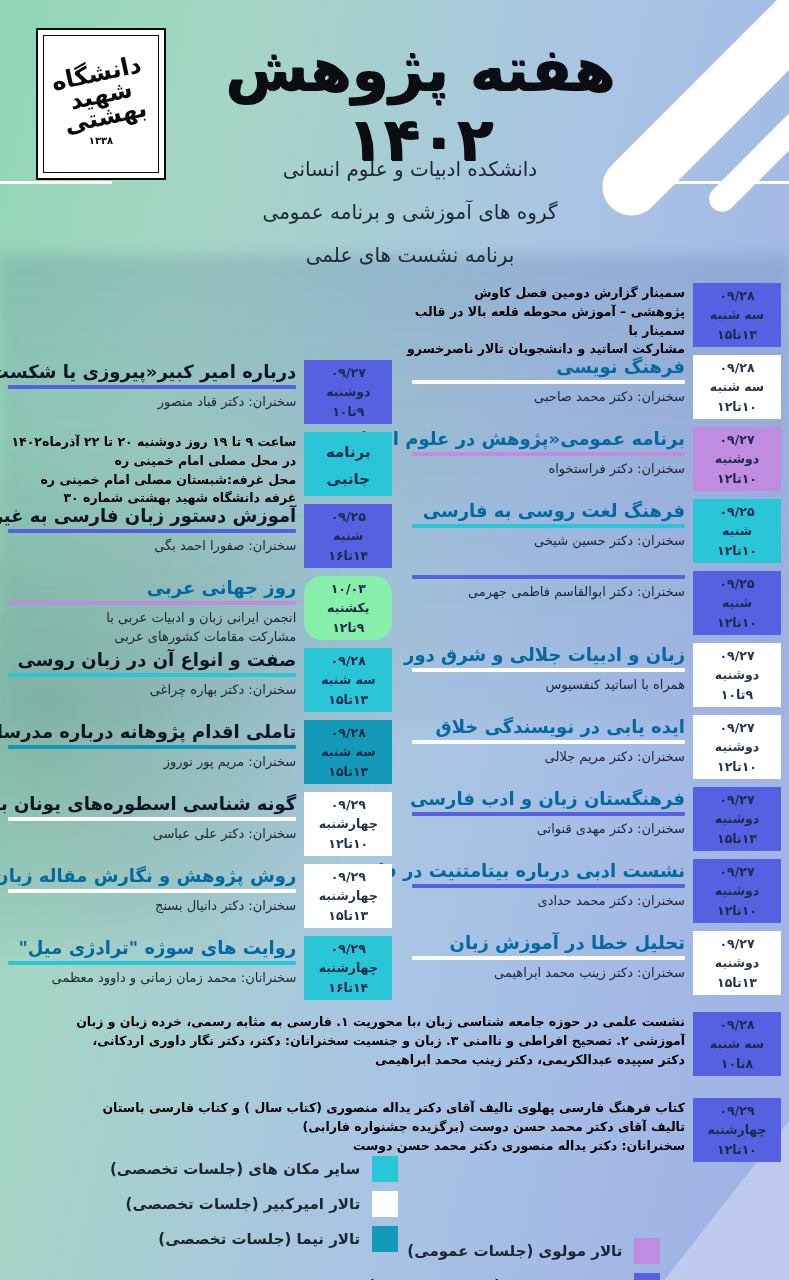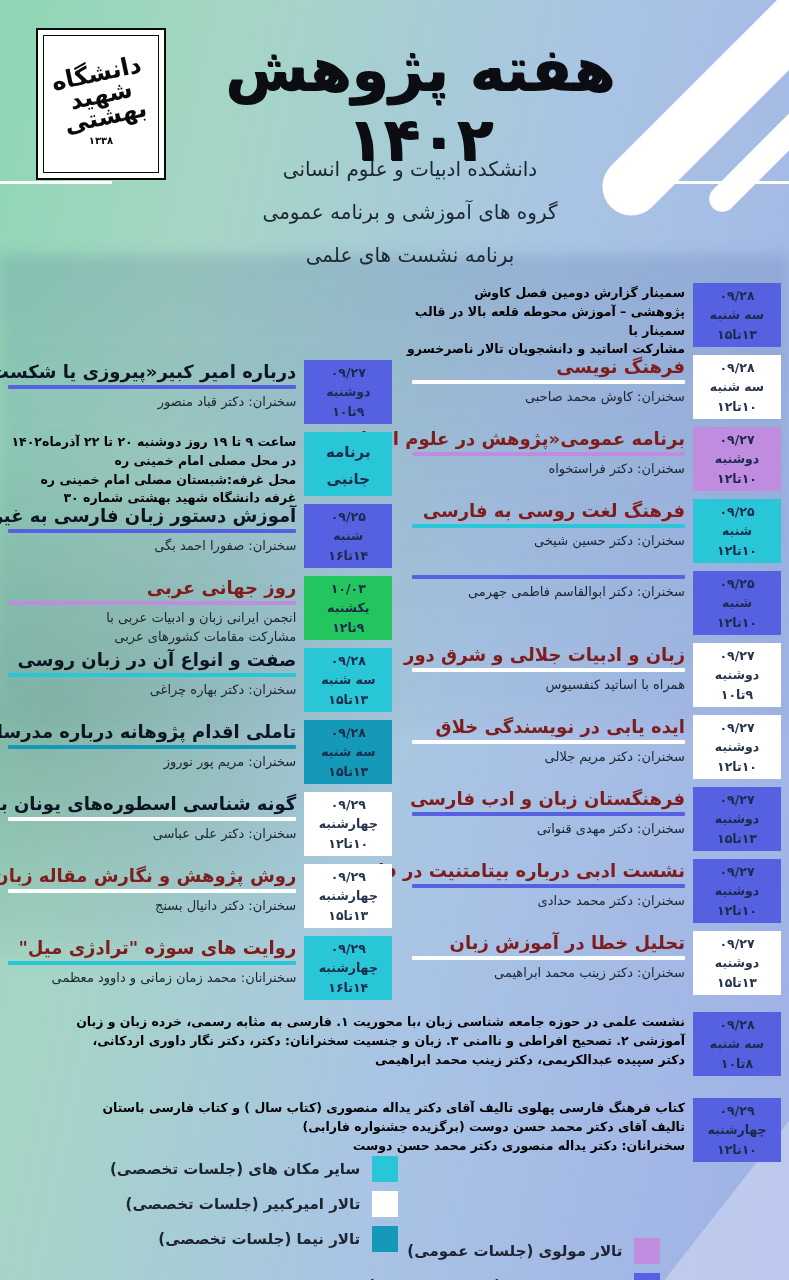--- a/index.html
+++ b/index.html
@@ -48,21 +48,21 @@
   .col { display:flex; flex-direction:column; }
   .col-right { width:49%; }
   .col-left  { width:51%; margin-top:77px; }
 
   .session { display:flex; height:72px; align-items:flex-start; }
   .badge { width:88px; min-height:62px; flex:0 0 88px; text-align:center;
     font-size:12.5px; line-height:1.55; font-weight:bold; color:#1b2a4a; padding:3px 2px; }
   .badge.is-white { color:#27344e; }
   .badge-label { font-size:15px; line-height:1.8; padding-top:4px; }
   .body { flex:1; padding:1px 8px 0 6px; min-width:0; }
-  .title { font-size:18px; font-weight:600; color:#7f1d1d; white-space:nowrap; }
+  .title { font-size:18px; font-weight:600; color:#0369a1; white-space:nowrap; }
   .session.bold .title { font-weight:900; color:#0d1524; }
   .rule { height:4px; width:98%; margin:3px 0 4px; border-radius:1px; }
   .speaker { font-size:13px; color:#1d2430; line-height:1.45; }
   .note { font-size:12.5px; font-weight:bold; color:#000000; line-height:1.5; }
 
   
   .bottom-rows { position:absolute; top:1012px; left:0; width:100%; padding:0 8px 0 10px;
     display:flex; flex-direction:column; gap:14px; }
 
   
@@ -120,21 +120,21 @@
     <div class="badge is-white" style="background: rgb(255, 255, 255);">
       <div>۰۹/۲۸</div>
       <div>سه شنبه</div>
       <div>۱۰تا۱۲</div>
 
     </div>
     <div class="body">
       <div class="title">فرهنگ نویسی</div>
       <div class="rule is-white" style="background: rgb(255, 255, 255);"></div>
       <div class="speaker">
-            <div>سخنران: کاوش محمد صاحبی</div>
+            <div>سخنران: دکتر محمد صاحبی</div>
           </div>
 
     </div>
   </div>
       <div class="session bottom-row-item">
     <div class="badge" style="background: rgb(192, 140, 223);">
       <div>۰۹/۲۷</div>
       <div>دوشنبه</div>
       <div>۱۰تا۱۲</div>
 
@@ -302,21 +302,21 @@
     <div class="body">
       <div class="title">آموزش دستور زبان فارسی به غیر فارسی زبانان</div>
       <div class="rule" style="background: rgb(86, 97, 225);"></div>
       <div class="speaker">
             <div>سخنران: صفورا احمد بگی</div>
           </div>
 
     </div>
   </div>
       <div class="session bottom-row-item">
-    <div class="badge" style="background: #22c55e;">
+    <div class="badge" style="background: #86efac; border-radius: 18px;">
       <div>۱۰/۰۳</div>
       <div>یکشنبه</div>
       <div>۹تا۱۲</div>
 
     </div>
     <div class="body">
       <div class="title">روز جهانی عربی</div>
       <div class="rule" style="background: rgb(192, 140, 223);"></div>
       <div class="speaker">
             <div>انجمن ایرانی زبان و ادبیات عربی با</div>

